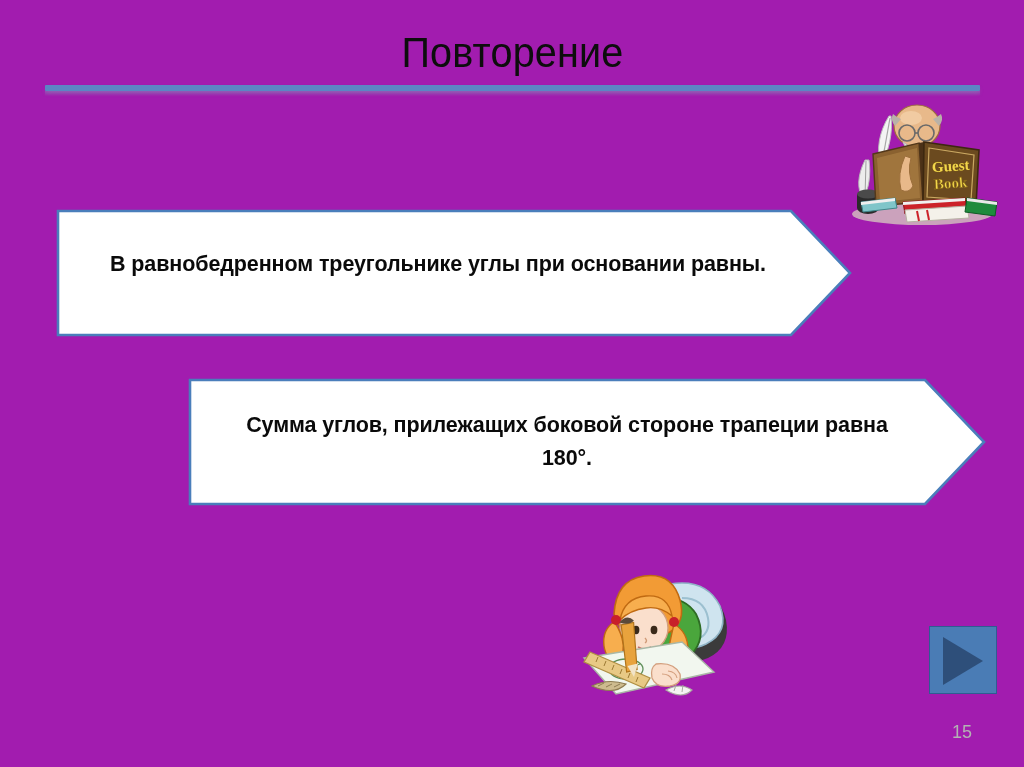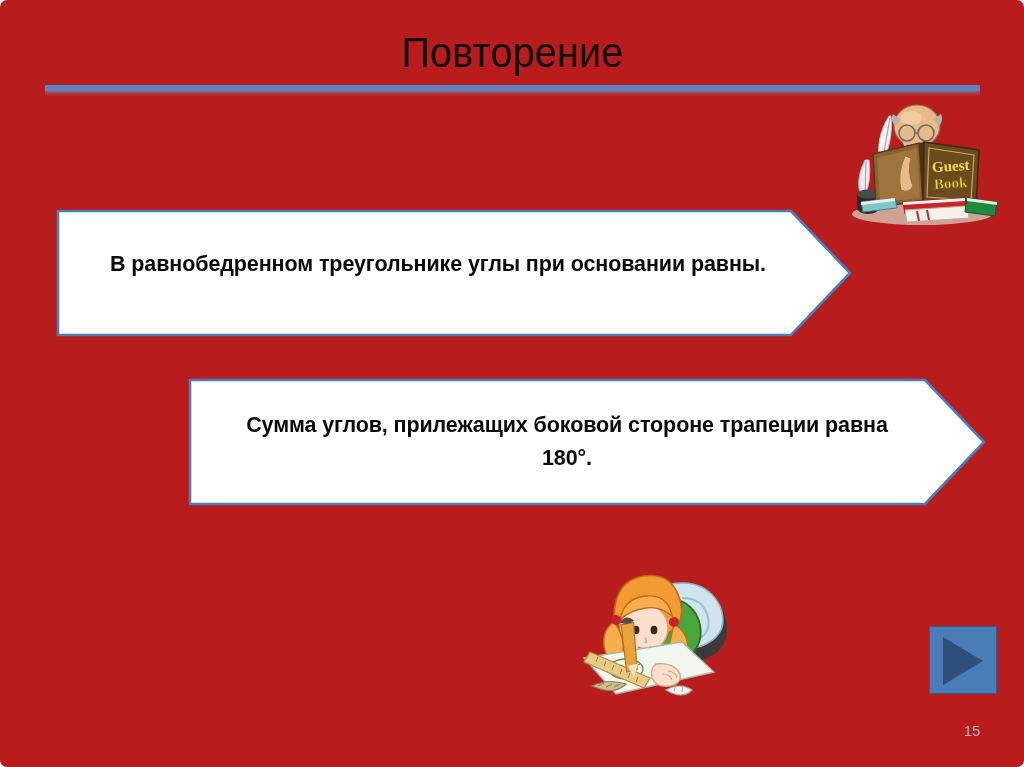--- a/index.html
+++ b/index.html
@@ -14,22 +14,21 @@
     font-family: "Liberation Sans", "DejaVu Sans", sans-serif;
     overflow: hidden;
     position: relative;
   }
 
   .slide {
     position: absolute;
     left: 0; top: 0;
     width: 1024px;
     height: 767px;
-    background: #b91c1c;
-    border-radius: 7px;
+    background: #a21caf;
   }
 
   
   .title-block {
     position: absolute;
     left: 45px;
     top: 22px;
     width: 935px;
     height: 72px;
   }
@@ -168,22 +167,21 @@
     border-bottom: 24px solid transparent;
     border-left: 40px solid #2e4f7a;
   }
 
   
   #page-number {
     position: absolute;
     left: 952px;
     top: 722px;
     width: 40px;
-    text-align: center;
-    font-size: 15px;
+    font-size: 18px;
     color: #b3b3b3;
     font-family: "Liberation Sans", sans-serif;
   }
 </style>
 </head>
 <body>
 
 <div class="slide">
 
   <div class="title-block">

